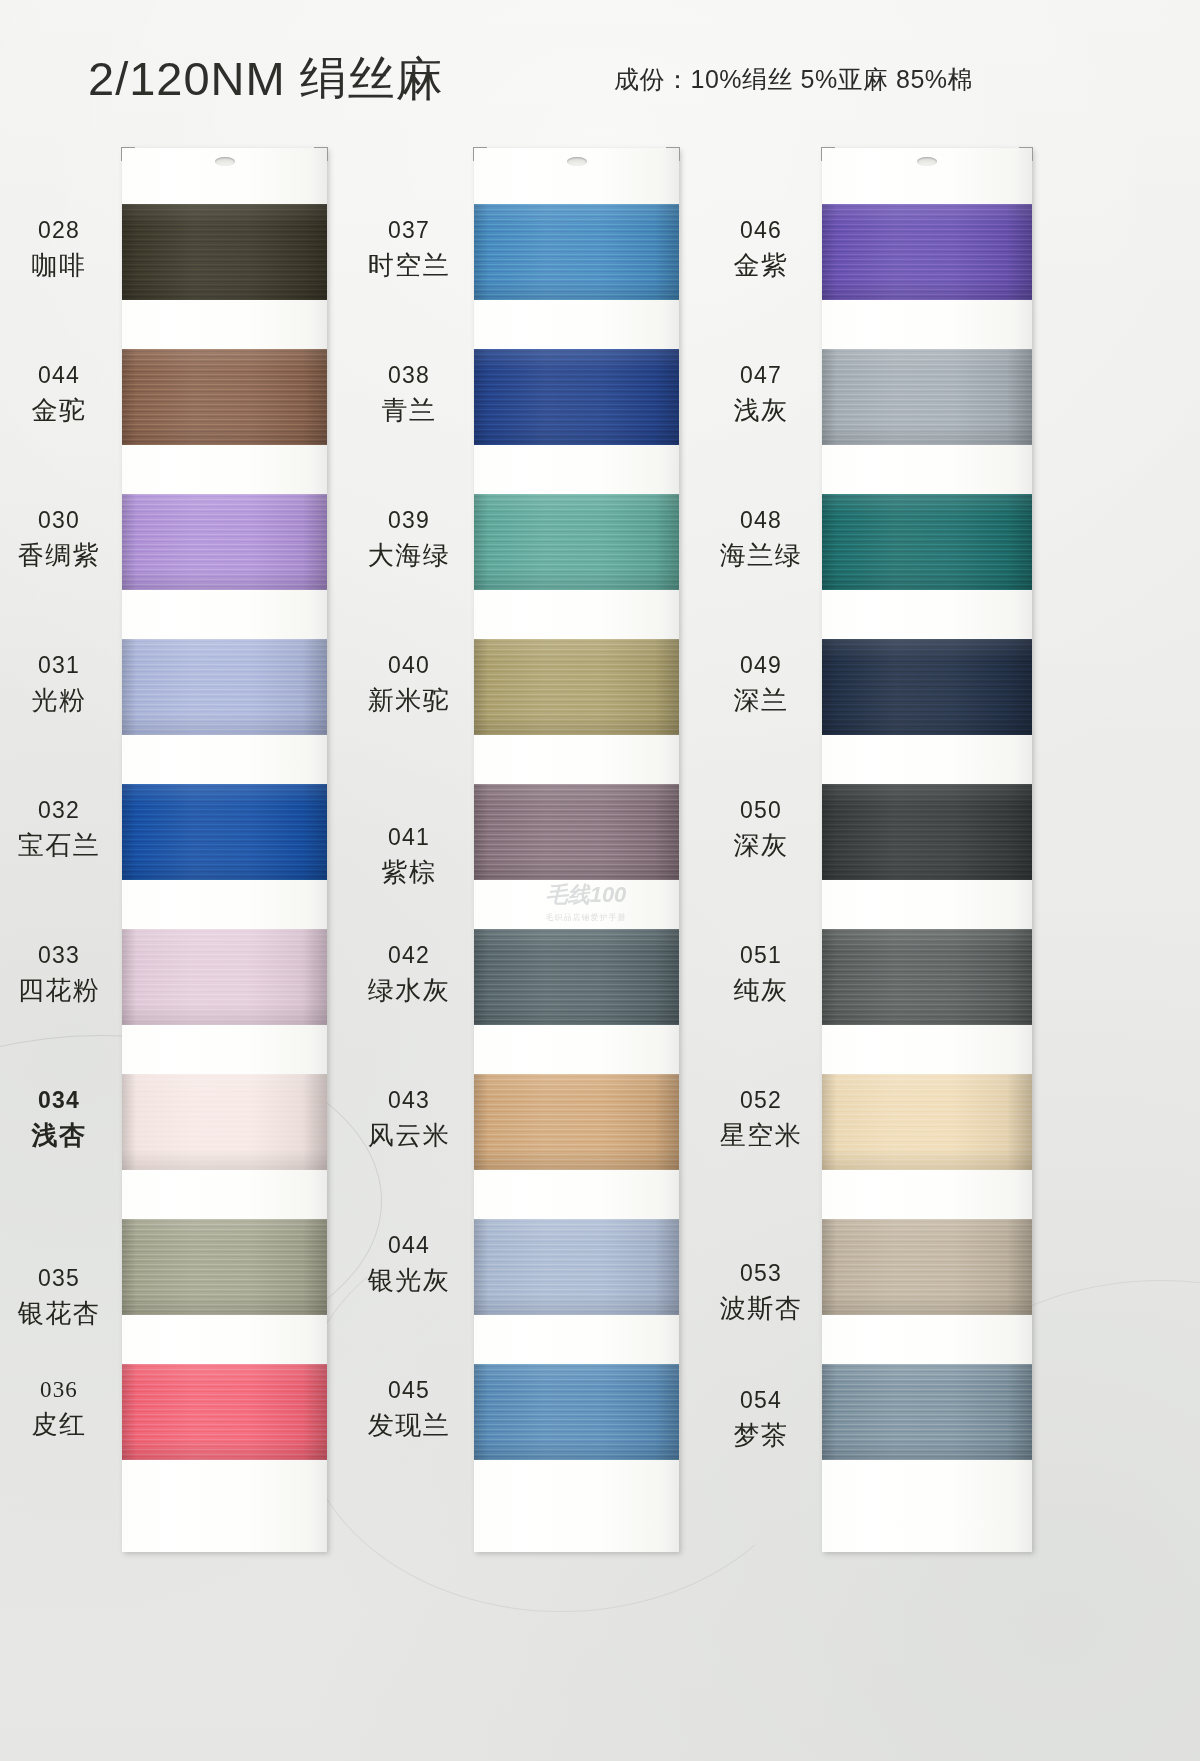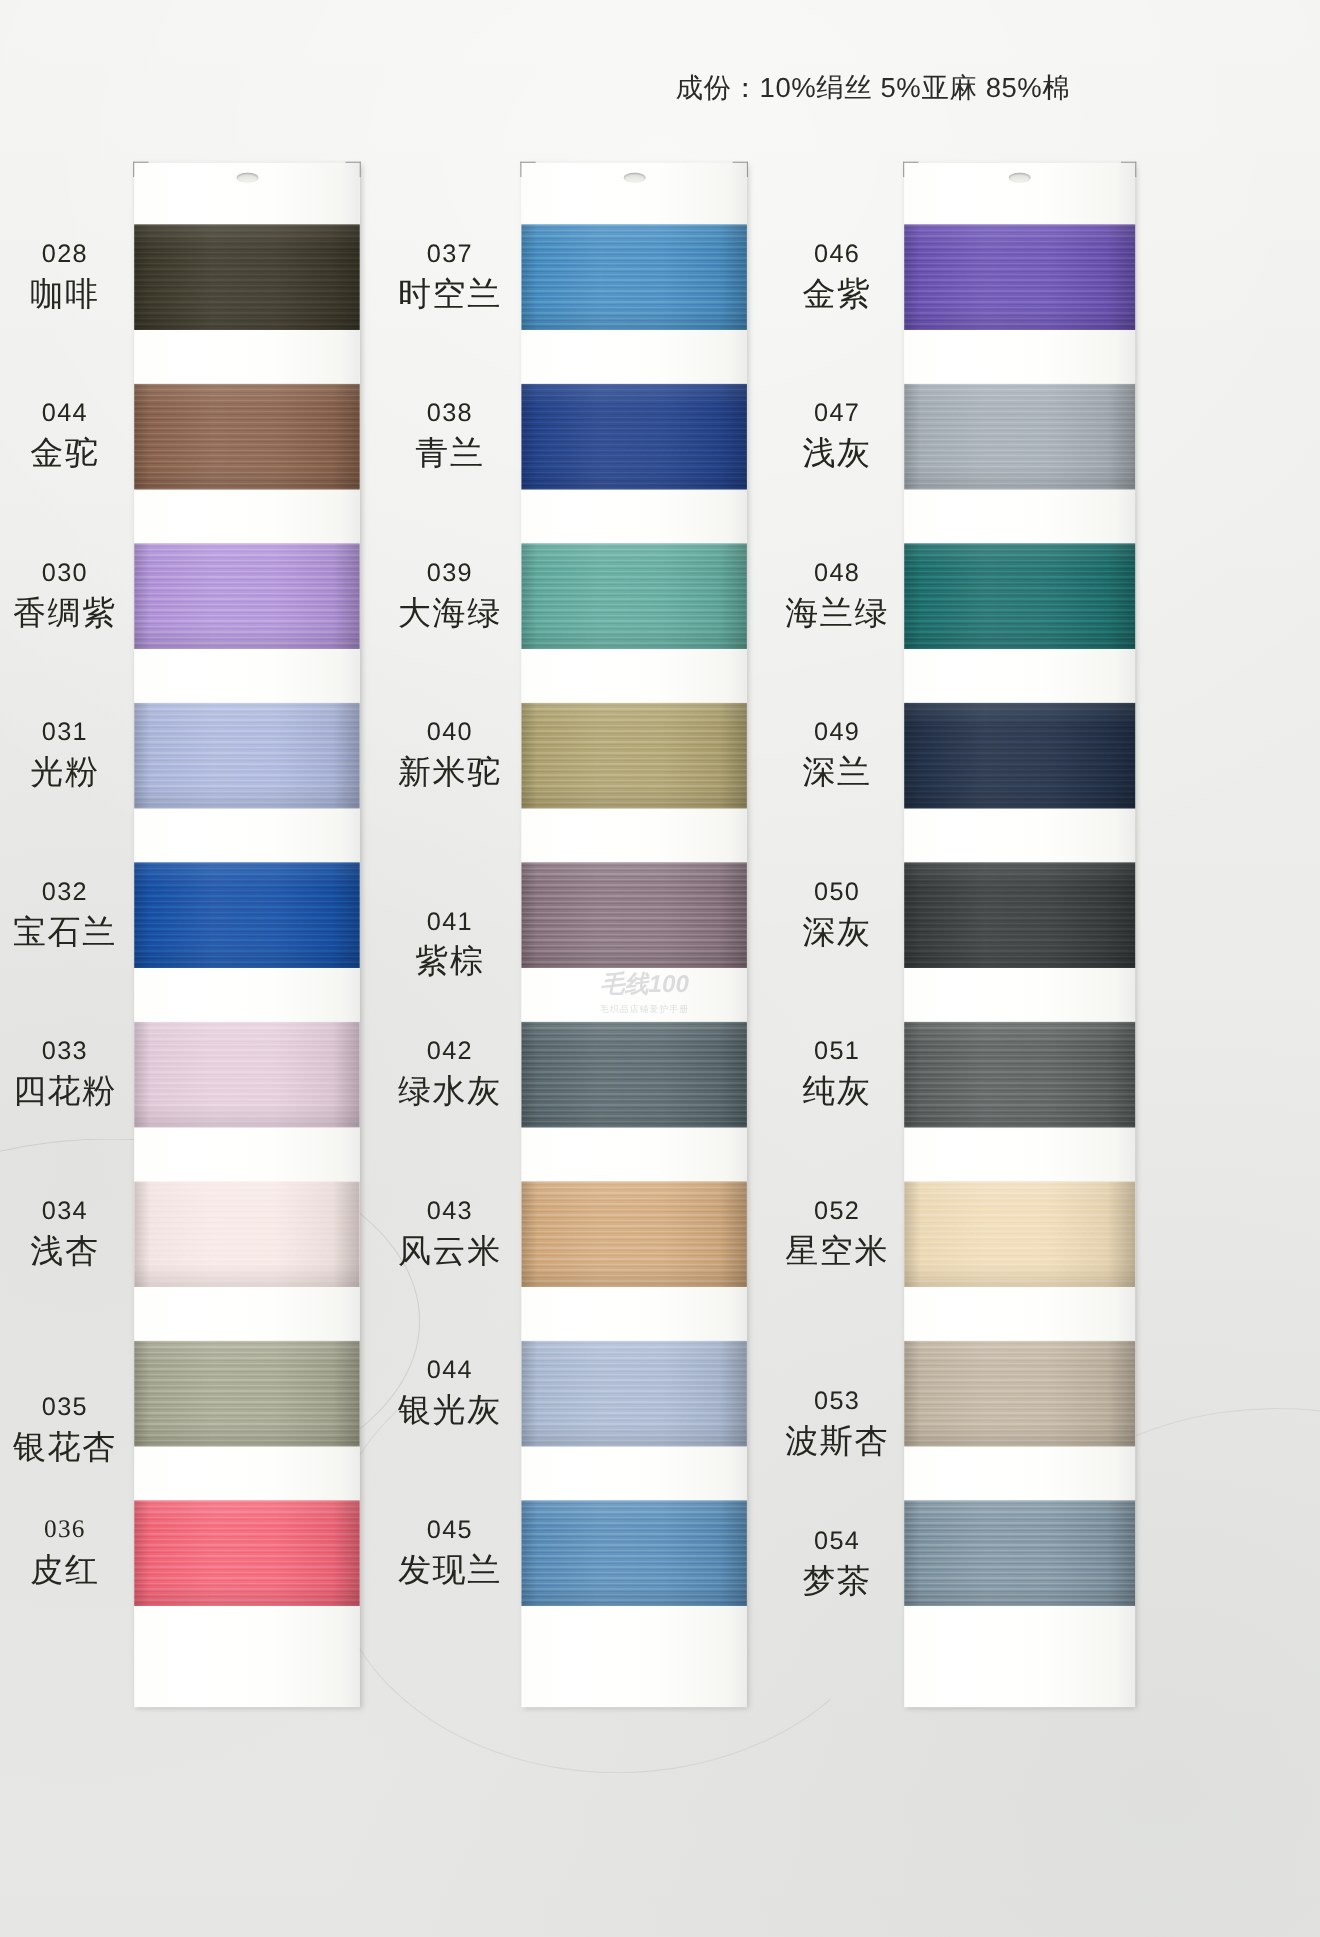--- a/index.html
+++ b/index.html
@@ -164,21 +164,21 @@
     line-height: 1.42;
   }
   .column.c1 .label,
   .column.c2 .label { width: 114px; }
   .label .code {
     font-size: 23px;
     letter-spacing: 1.2px;
     white-space: nowrap;
   }
   .label .name {
-    font-size: 30px;
+    font-size: 26px;
     letter-spacing: 1.5px;
     white-space: nowrap;
   }
 
   
   .watermark {
     position: absolute;
     left: 516px;
     top: 880px;
     width: 140px;
@@ -206,20 +206,21 @@
 </head>
 <body>
 
 <div class="card">
   <div class="paper-tint"></div>
   <div class="scuff s1"></div>
   <div class="scuff s2"></div>
   <div class="scuff s3"></div>
 
   <div class="header">
+    <div class="title">2/120NM 绢丝麻</div>
     <div class="composition">成份：10%绢丝  5%亚麻  85%棉</div>
   </div>
 
   <div class="columns" id="columns">
       <div class="column c0">
         <div class="label" style="top: 66px;">
           <div class="code">028</div>
           <div class="name">咖啡</div>
         </div>
         <div class="label" style="top: 211px;">
@@ -235,21 +236,21 @@
           <div class="name">光粉</div>
         </div>
         <div class="label" style="top: 646px;">
           <div class="code">032</div>
           <div class="name">宝石兰</div>
         </div>
         <div class="label" style="top: 791px;">
           <div class="code">033</div>
           <div class="name">四花粉</div>
         </div>
-        <div class="label" style="top: 936px;">
+        <div class="label" style="top: 936px; font-weight: bold;">
           <div class="code">034</div>
           <div class="name">浅杏</div>
         </div>
         <div class="label" style="top: 1081px; margin-top: 33px;">
           <div class="code">035</div>
           <div class="name">银花杏</div>
         </div>
         <div class="label" style="top: 1226px; font-family: Liberation Serif, serif;">
           <div class="code">036</div>
           <div class="name">皮红</div>

